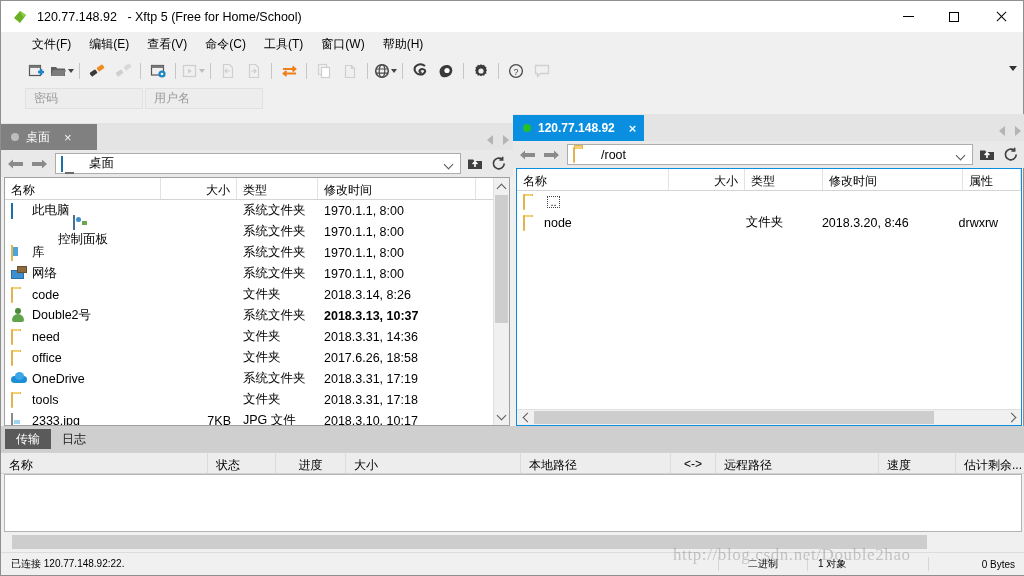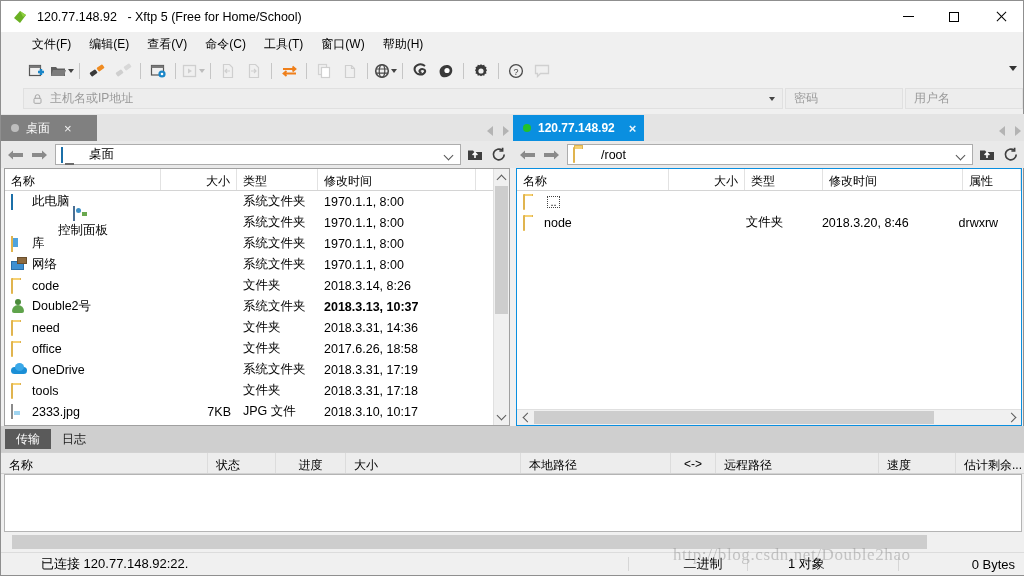--- a/index.html
+++ b/index.html
@@ -59,21 +59,21 @@
              border-left: 3px solid transparent; border-right: 3px solid transparent;
              border-top: 4px solid #444; }
   .cred { width: 118px; height: 21px; background: #ededed; border: 1px solid #e0e0e0;
           display: flex; align-items: center; padding-left: 8px; color: #9a9a9a;
           font-size: 12px; margin-left: 2px; }
 
   
   .panes { position: absolute; left: 0; top: 113px; width: 1024px; height: 312px;
            display: flex; }
   .pane { position: relative; }
-  .pane-left { width: 512px; }
+  .pane-left { width: 512px; margin-top: 9px; }
   .pane-right { width: 512px; }
 
   .tabstrip { height: 27px; background: #e4e4e4; display: flex; align-items: flex-end;
               position: relative; }
   .tab { height: 26px; display: flex; align-items: center; padding: 0 8px 0 10px;
          font-size: 12px; min-width: 96px; }
   .tab.inactive { background: #808080; color: #ffffff; }
   .tab.active { background: #0a8fe0; color: #ffffff; font-weight: bold; }
   .dot { width: 8px; height: 8px; border-radius: 50%; margin-right: 7px; }
   .dot.gray { background: #bdbdbd; }
@@ -147,22 +147,22 @@
          white-space: nowrap; overflow: hidden; }
   .xbody { position: absolute; left: 3px; right: 3px; top: 48px; bottom: 20px;
            background: #fff; border: 1px solid #b4b4b4; }
   .xhsb { position: absolute; left: 3px; right: 3px; bottom: 2px; height: 16px;
           background: #f0f0f0; }
 
   
   .status { position: absolute; left: 0; bottom: 0; width: 1024px; height: 23px;
             background: #f0f0f0; border-top: 1px solid #dcdcdc; display: flex;
             align-items: center; }
-  .st-cell { font-size: 13px; color: #000; padding: 0 10px; height: 23px;
-             display: flex; align-items: center; margin-left: 30px; }
+  .st-cell { font-size: 10px; color: #000; padding: 0 10px; height: 23px;
+             display: flex; align-items: center; }
   .st-sep { width: 1px; height: 14px; background: #d6d6d6; }
   .st-grow { flex: 1; }
   .watermark { position: absolute; left: 672px; top: 544px; font-family: "Liberation Serif", serif;
                font-size: 17px; color: rgba(120,120,120,.38); white-space: nowrap;
                letter-spacing: .6px; pointer-events: none; }
 
   
   .folder { width: 16px; height: 13px; background: #f6d173; border: 1px solid #e0b44f;
             border-radius: 1px; position: relative; top: 1px; }
   .folder::before { content: ""; position: absolute; left: 0; top: -3px; width: 7px;
@@ -358,30 +358,20 @@
     </div>
     <div class="tbtn">
       <svg width="16" height="14" viewBox="0 0 16 14">
         <path d="M1.5 1.5 h13 v8 h-8 l-3 3 v-3 h-2 Z" fill="none" stroke="#d0d0d0" stroke-width="1.3"></path>
       </svg>
     </div>
     <span class="tb-overflow"></span>
   </div>
 
   <div class="addrbar">
-    <div class="addr-host">
-      <span class="lock">
-        <svg width="9" height="10" viewBox="0 0 9 10">
-          <path d="M2.2 4.5 V3 a2.3 2.3 0 0 1 4.6 0 V4.5" fill="none" stroke="#a6a6a6" stroke-width="1"></path>
-          <rect x="1" y="4.3" width="7" height="5" rx="1" fill="none" stroke="#a6a6a6" stroke-width="1"></rect>
-        </svg>
-      </span>
-      <span class="addr-ph">主机名或IP地址</span>
-      <span class="addr-dd"></span>
-    </div>
     <div class="cred">密码</div>
     <div class="cred">用户名</div>
   </div>
 
   <div class="panes">
 
     <div class="pane pane-left">
       <div class="tabstrip">
         <div class="tab inactive">
           <span class="dot gray"></span>

